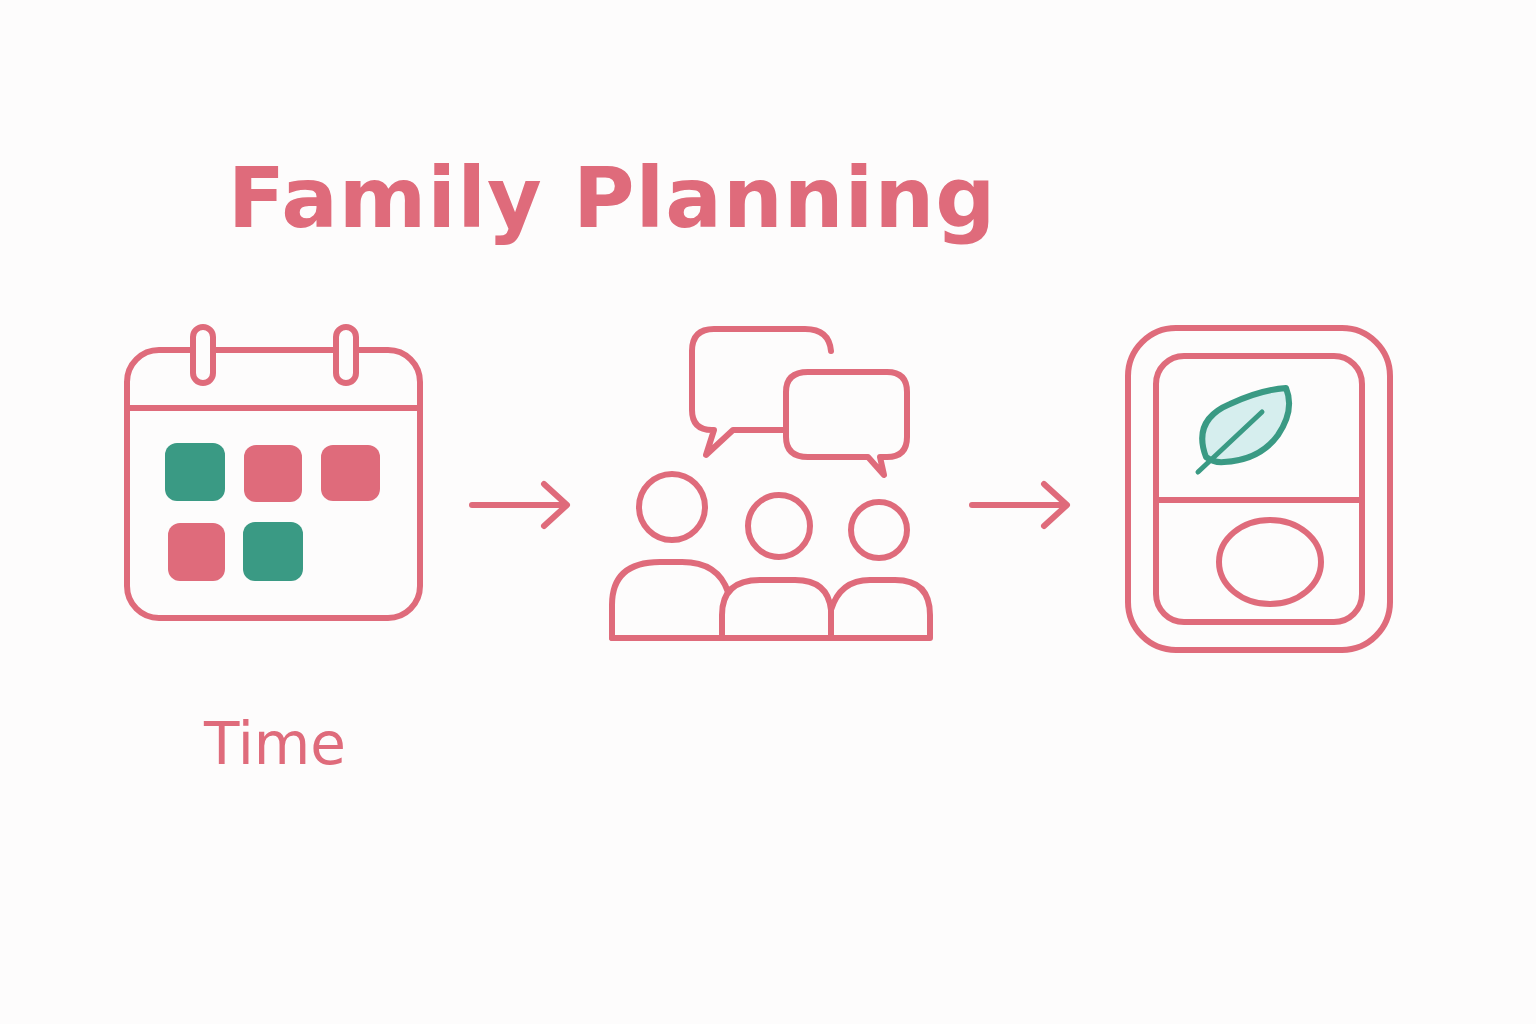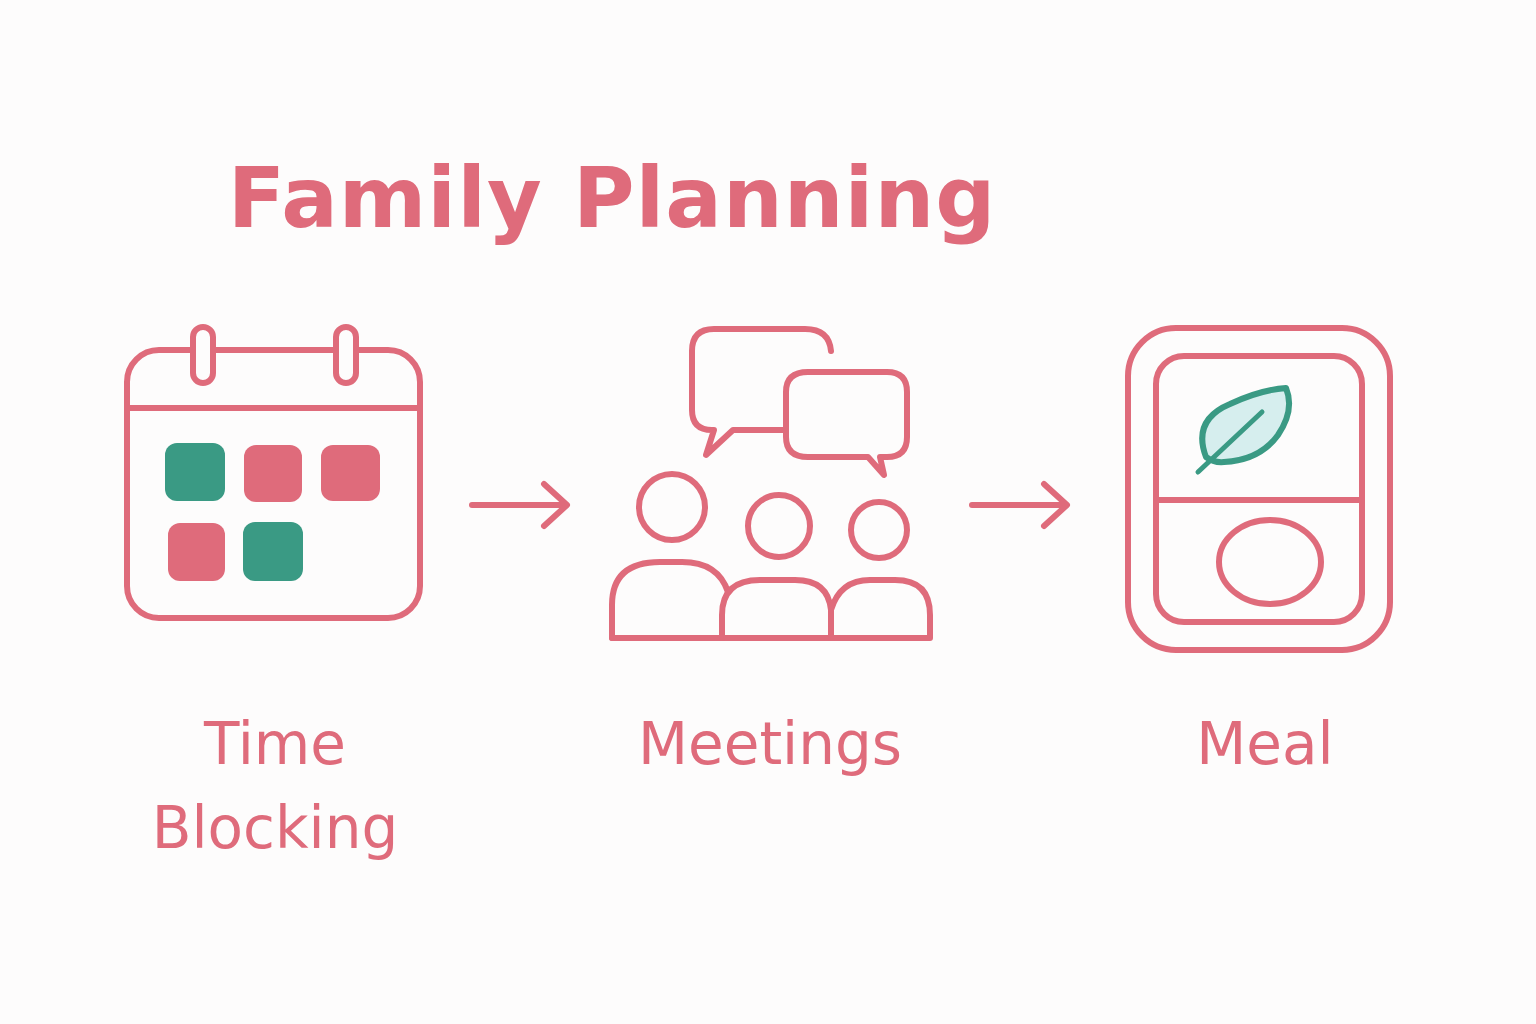--- a/index.html
+++ b/index.html
@@ -64,20 +64,17 @@
     <rect x="36" y="36" width="206" height="266" rx="28"></rect>
     <line x1="36" y1="180" x2="242" y2="180"></line>
     <ellipse cx="150" cy="242" rx="51" ry="42"></ellipse>
   </g>
   <path d="M86,137 Q72,100 110,84 Q140,70 166,68 Q175,90 158,115 Q140,140 104,142 Q94,143 86,137 Z" fill="#d6eeee" stroke="#3a9a84" stroke-width="6" stroke-linejoin="round"></path>
   <line x1="78" y1="152" x2="142" y2="92" stroke="#3a9a84" stroke-width="5" stroke-linecap="round"></line>
 </svg>
 
 <div class="label" style="left:100px;width:350px;top:702px">
   <span>Time</span>
-  <span>Blocking</span>
 </div>
 <div class="label" style="left:570px;width:400px;top:702px">
-  <span>Meetings</span>
 </div>
 <div class="label" style="left:1050px;width:430px;top:702px">
-  <span>Meal</span>
 </div>
 
 </body></html>

